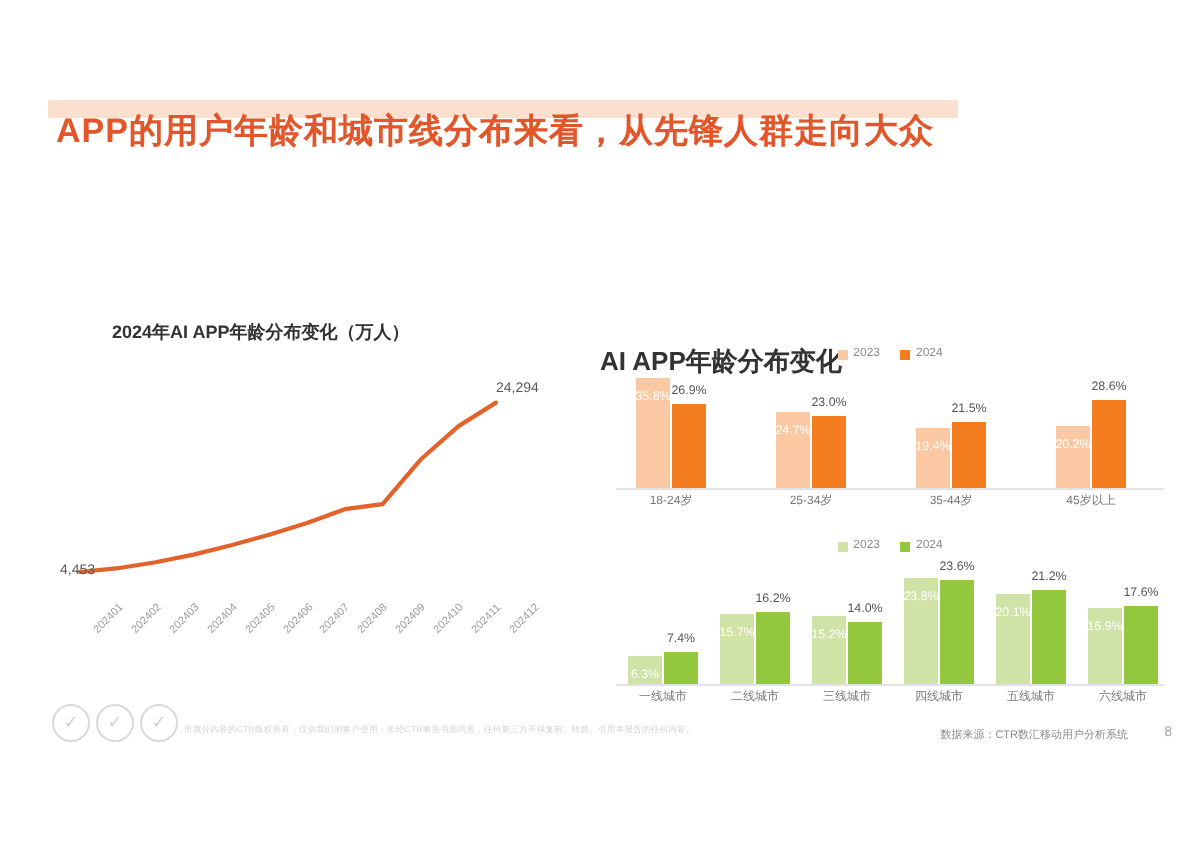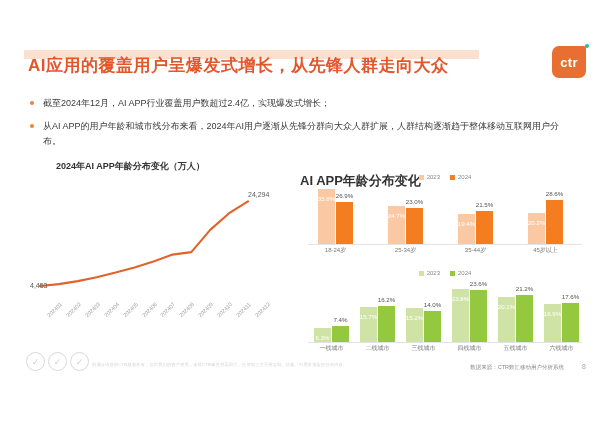--- a/index.html
+++ b/index.html
@@ -113,32 +113,23 @@
   .pageno{
     position:absolute;right:14px;top:363px;font-size:7px;color:#a5a5a5;
   }
 </style>
 </head>
 <body>
 
 <div class="slide">
 
   <div class="title-band"></div>
-  <div class="title">AI应用的覆盖用户呈爆发式增长，从先锋人群走向大众</div>
-
-  <div class="logo">
-    <div class="logo-sq"></div>
-    <div class="logo-txt">ctr</div>
-    <div class="logo-dot"></div>
-  </div>
-
-  <div class="bullets">
-    <div class="bullet">截至2024年12月，AI APP行业覆盖用户数超过2.4亿，实现爆发式增长；</div>
-    <div class="bullet">从AI APP的用户年龄和城市线分布来看，2024年AI用户逐渐从先锋分群向大众人群扩展，人群结构逐渐趋于整体移动互联网用户分布。</div>
-  </div>
+  <div class="title">APP的用户年龄和城市线分布来看，从先锋人群走向大众</div>
+
+
 
   <div class="line-panel">
     <div class="line-title">2024年AI APP年龄分布变化（万人）</div>
     <svg class="line-svg" width="282" height="135">
       <polyline id="lineSeries" fill="none" stroke="#e2622a" stroke-width="2.1" stroke-linecap="round" stroke-linejoin="round" points="14.0,106.0 32.9,104.1 51.8,101.1 70.7,97.3 89.6,92.6 108.5,87.4 127.5,81.5 146.4,74.6 165.3,72.1 184.2,49.9 203.1,33.2 222.0,21.3"></polyline>
     </svg>
     <div class="lbl-start">4,453</div>
     <div class="lbl-end">24,294</div>
     <div class="xticks" id="lineTicks">
         <div class="xtick" style="left: 20px; top: 2px;">202401</div>

